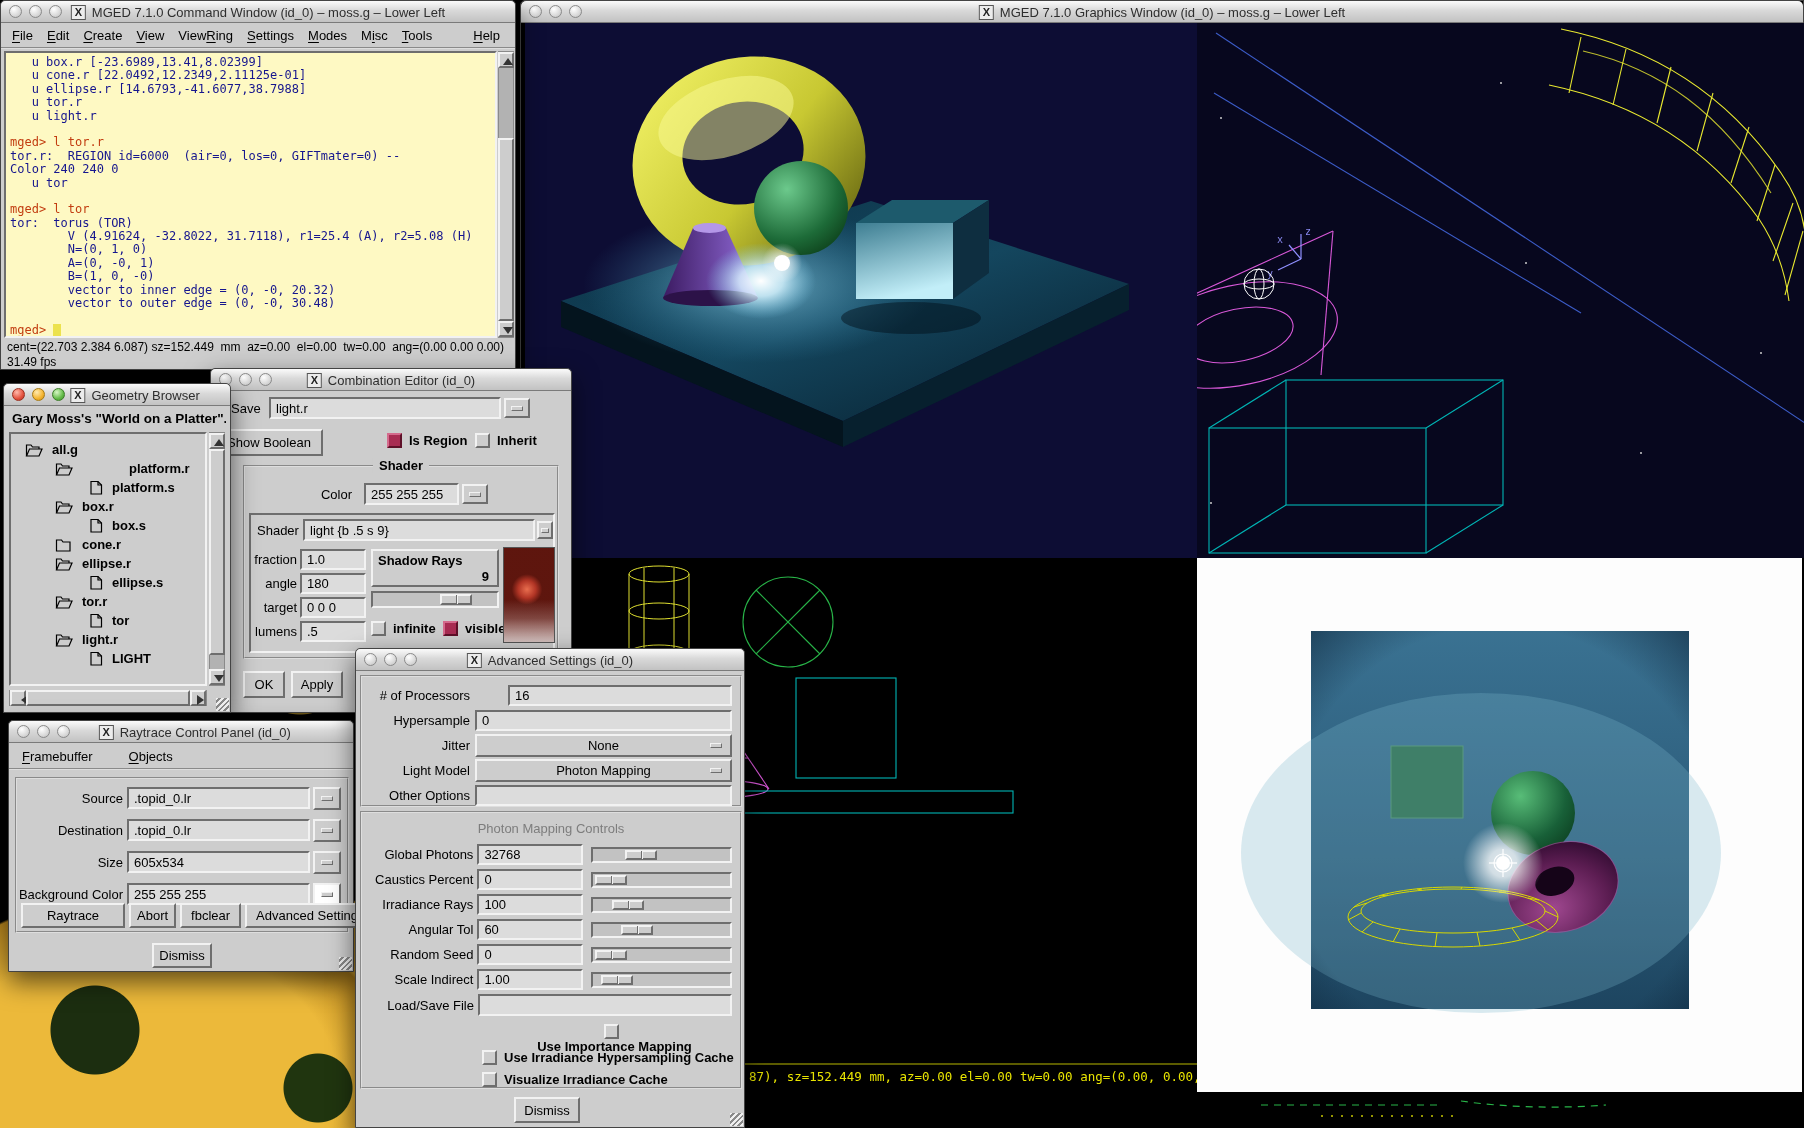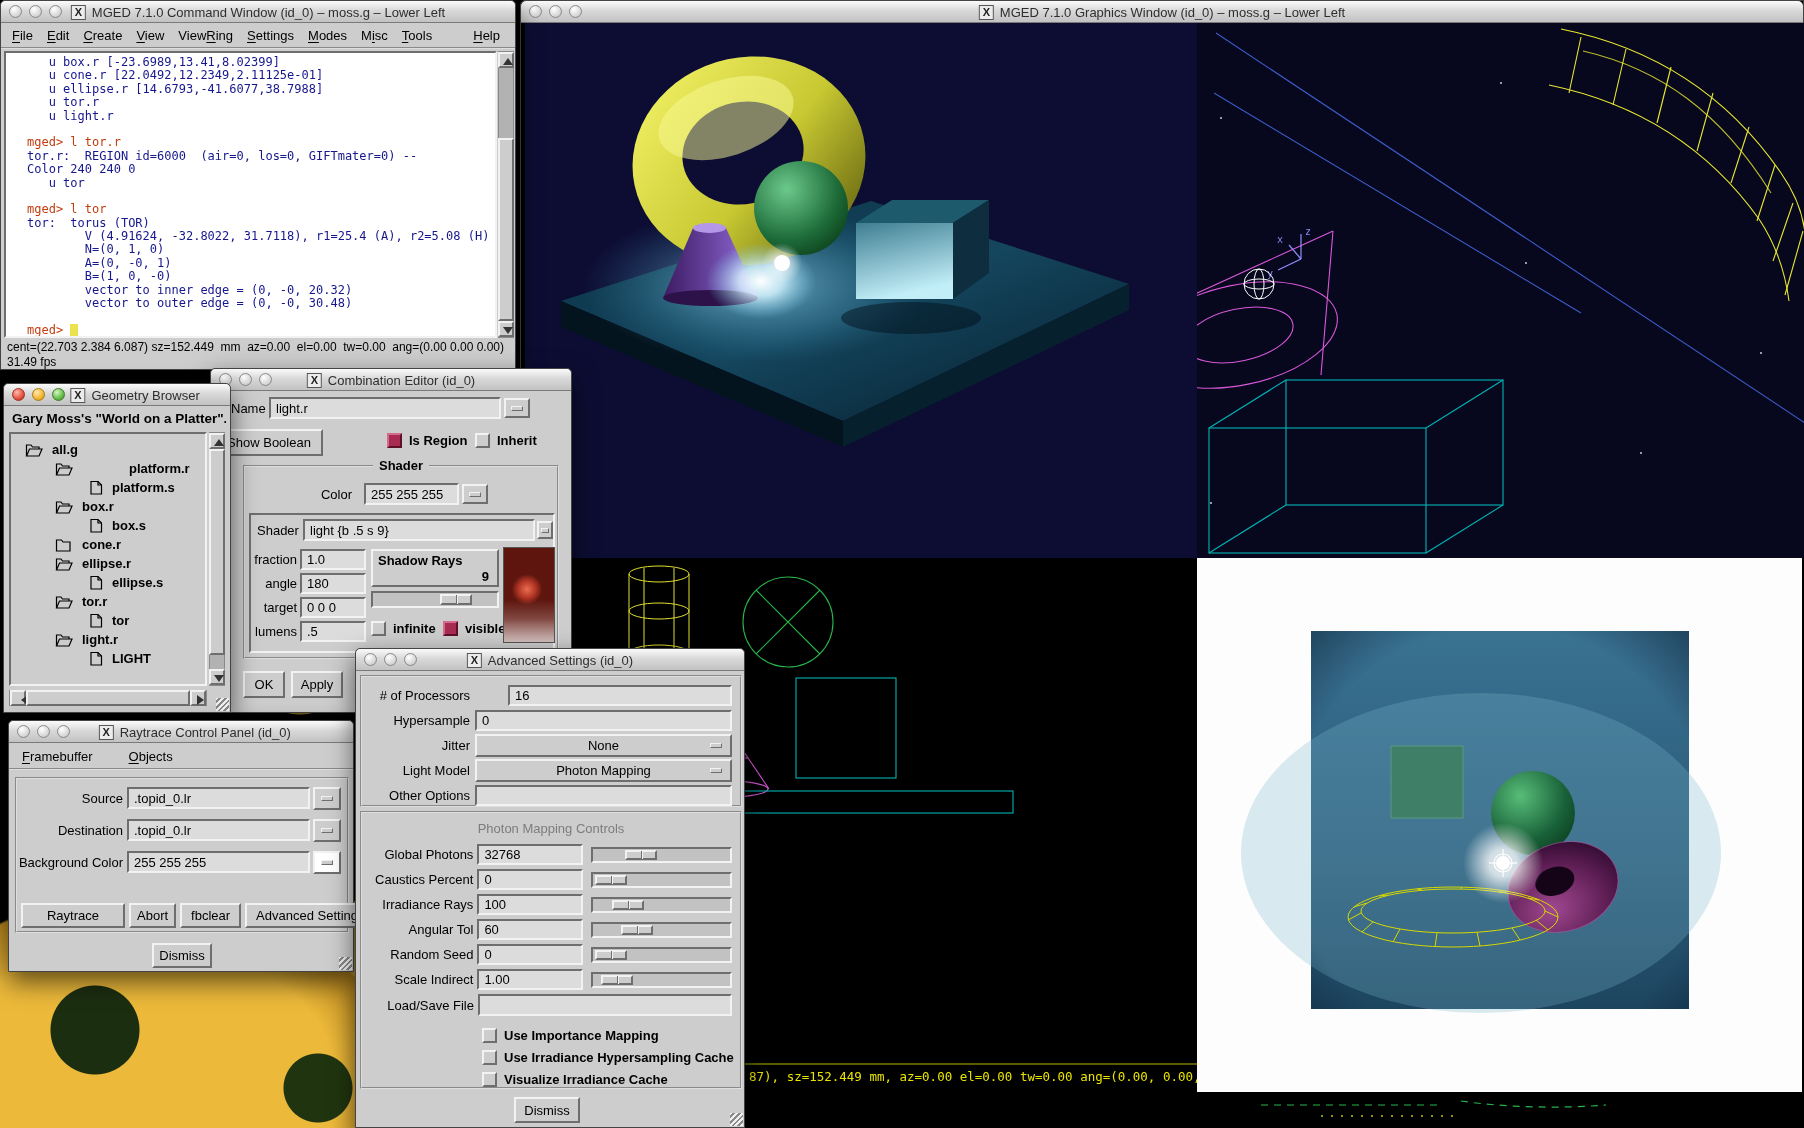--- a/index.html
+++ b/index.html
@@ -56,21 +56,21 @@
  radial-gradient(circle 52px at 95px 700px,#1c2e10 0 44px,rgba(0,0,0,0) 45px),
  radial-gradient(circle 40px at 318px 758px,#20350f 0 34px,rgba(0,0,0,0) 35px),
  radial-gradient(ellipse 310px 230px at 140px 758px,#ecb93a 0 64%,#b8861e 84%,rgba(0,0,0,0) 85%),
  radial-gradient(ellipse 170px 210px at 355px 715px,#d9a830 0 68%,rgba(0,0,0,0) 69%),
  #000}
 #gfx-window{left:520px;top:0;width:1284px;height:1128px;z-index:1;background:#000;border-radius:5px 0 0 0}
 #gfx-canvas{position:absolute;left:0;top:22px;width:1284px;height:1106px;display:block;background:#000}
 #cmd-window{left:0;top:0;width:516px;height:370px;z-index:2}
 #cmd-menubar{position:absolute;left:0;top:23px;width:100%;height:25px;display:flex;align-items:center;padding-left:4px;border-bottom:2px groove #dedede;background:#cdcdcd}
 #cmd-menubar .help{margin-left:auto;margin-right:8px}
-#terminal{position:absolute;left:3px;top:50px;width:493px;height:287px;background:#ffffff;border:2px solid;border-color:#6e6e6e #f2f2f2 #f2f2f2 #6e6e6e;font:12px/13.4px "DejaVu Sans Mono",monospace;padding:3px 21px;overflow:hidden}
+#terminal{position:absolute;left:3px;top:50px;width:493px;height:287px;background:#fef9c3;border:2px solid;border-color:#6e6e6e #f2f2f2 #f2f2f2 #6e6e6e;font:12px/13.4px "DejaVu Sans Mono",monospace;padding:3px 4px;overflow:hidden}
 #cmd-sb{position:absolute;left:497px;top:50px;width:16px;height:287px;background:#b2b2b2;border:1px solid #8a8a8a}
 #cmd-status{position:absolute;left:6px;top:339px;width:506px;height:14px;font-size:12px;white-space:pre;overflow:hidden}
 #cmd-fps{position:absolute;left:6px;top:354px;width:200px;height:14px;font-size:12px}
 #geo-window{left:3px;top:383px;width:228px;height:330px;z-index:4}
 #geo-sub{position:absolute;left:8px;top:27px;width:214px;font-size:13.5px;font-weight:bold;white-space:nowrap;overflow:hidden}
 #geo-tree{position:absolute;left:5px;top:48px;width:198px;height:254px;background:#cdcdcd;border:2px solid;border-color:#6e6e6e #f2f2f2 #f2f2f2 #6e6e6e;padding-top:6px;overflow:hidden}
 #comb-window{left:210px;top:368px;width:362px;height:345px;z-index:3}
 #rt-window{left:8px;top:720px;width:346px;height:252px;z-index:5}
 #rt-menubar{position:absolute;left:0;top:23px;width:100%;height:26px;display:flex;align-items:center;padding-left:6px;border-bottom:2px groove #dedede}
 #adv-window{left:355px;top:648px;width:390px;height:480px;z-index:6;border-radius:5px 5px 0 0}
@@ -408,21 +408,21 @@
     <div class="tl-group">
       <span class="tl-btn"></span>
       <span class="tl-btn"></span>
       <span class="tl-btn"></span>
     </div>
     <div class="titlewrap">
       <span class="xicon">X</span>
       <span class="wtitle">Combination Editor (id_0)</span>
     </div>
   </div>
-  <span class="abs fieldlabel" style="left:20px;top:32px">Name</span>
+  <span class="abs fieldlabel" style="left:20px;top:32px">Save</span>
   <div class="abs entry" style="left:58px;top:28px;width:232px">
       <span>light.r</span>
     </div>
   <div class="abs dashbtn" style="left:293px;top:29px;width:26px;height:20px">
       <span class="dash"></span>
     </div>
   <div class="abs tkbtn" style="left:4px;top:60px;width:108px;height:27px">Show Boolean</div>
   <div class="abs row" style="left:176px;top:64px">
     <span class="cb on" id="cb-isregion"></span>
     <span class="cblabel">Is Region</span>
@@ -662,20 +662,29 @@
           <span>.topid_0.lr</span>
         </div>
         <div class="dashbtn" style="width: 28px; height: 23px; margin-left: 3px;">
           <span class="dash"></span>
         </div>
       </div>
       <div class="row" style="margin: 6px 6px 0px 0px; height: 26px;">
         <span class="rlabel" style="width: 106px;">Destination</span>
         <div class="entry" style="flex: 1 1 0%; margin-left: 4px;">
           <span>.topid_0.lr</span>
+        </div>
+        <div class="dashbtn" style="width: 28px; height: 23px; margin-left: 3px;">
+          <span class="dash"></span>
+        </div>
+      </div>
+      <div class="row" style="margin: 6px 6px 0px 0px; height: 26px;">
+        <span class="rlabel" style="width: 106px;">Size</span>
+        <div class="entry" style="flex: 1 1 0%; margin-left: 4px;">
+          <span>605x534</span>
         </div>
         <div class="dashbtn" style="width: 28px; height: 23px; margin-left: 3px;">
           <span class="dash"></span>
         </div>
       </div>
       <div class="row" style="margin: 6px 6px 0px 0px; height: 26px;">
         <span class="rlabel" style="width: 106px;">Background Color</span>
         <div class="entry" style="flex: 1 1 0%; margin-left: 4px;">
           <span>255 255 255</span>
         </div>
@@ -796,21 +805,21 @@
           <div class="trough" style="width: 142px; margin-left: 8px; height: 16px;">
             <div class="thumb" style="left: 8px; height: 10px;"></div>
           </div>
         </div>
       </div>
     <div class="row" style="padding:2px 8px 0">
       <span class="rlabel" style="width:104px">Load/Save File</span>
       <div class="entry" style="flex:1;margin-left:4px"></div>
     </div>
     <div id="adv-cbs" style="padding:8px 0 0 120px">
-        <div class="row" style="height: 22px;">
+        <div class="row" style="height: 22px; flex-direction: column;">
           <span class="cb"></span>
           <span class="cblabel">Use Importance Mapping</span>
         </div>
         <div class="row" style="height: 22px;">
           <span class="cb"></span>
           <span class="cblabel">Use Irradiance Hypersampling Cache</span>
         </div>
         <div class="row" style="height: 22px;">
           <span class="cb"></span>
           <span class="cblabel">Visualize Irradiance Cache</span>

